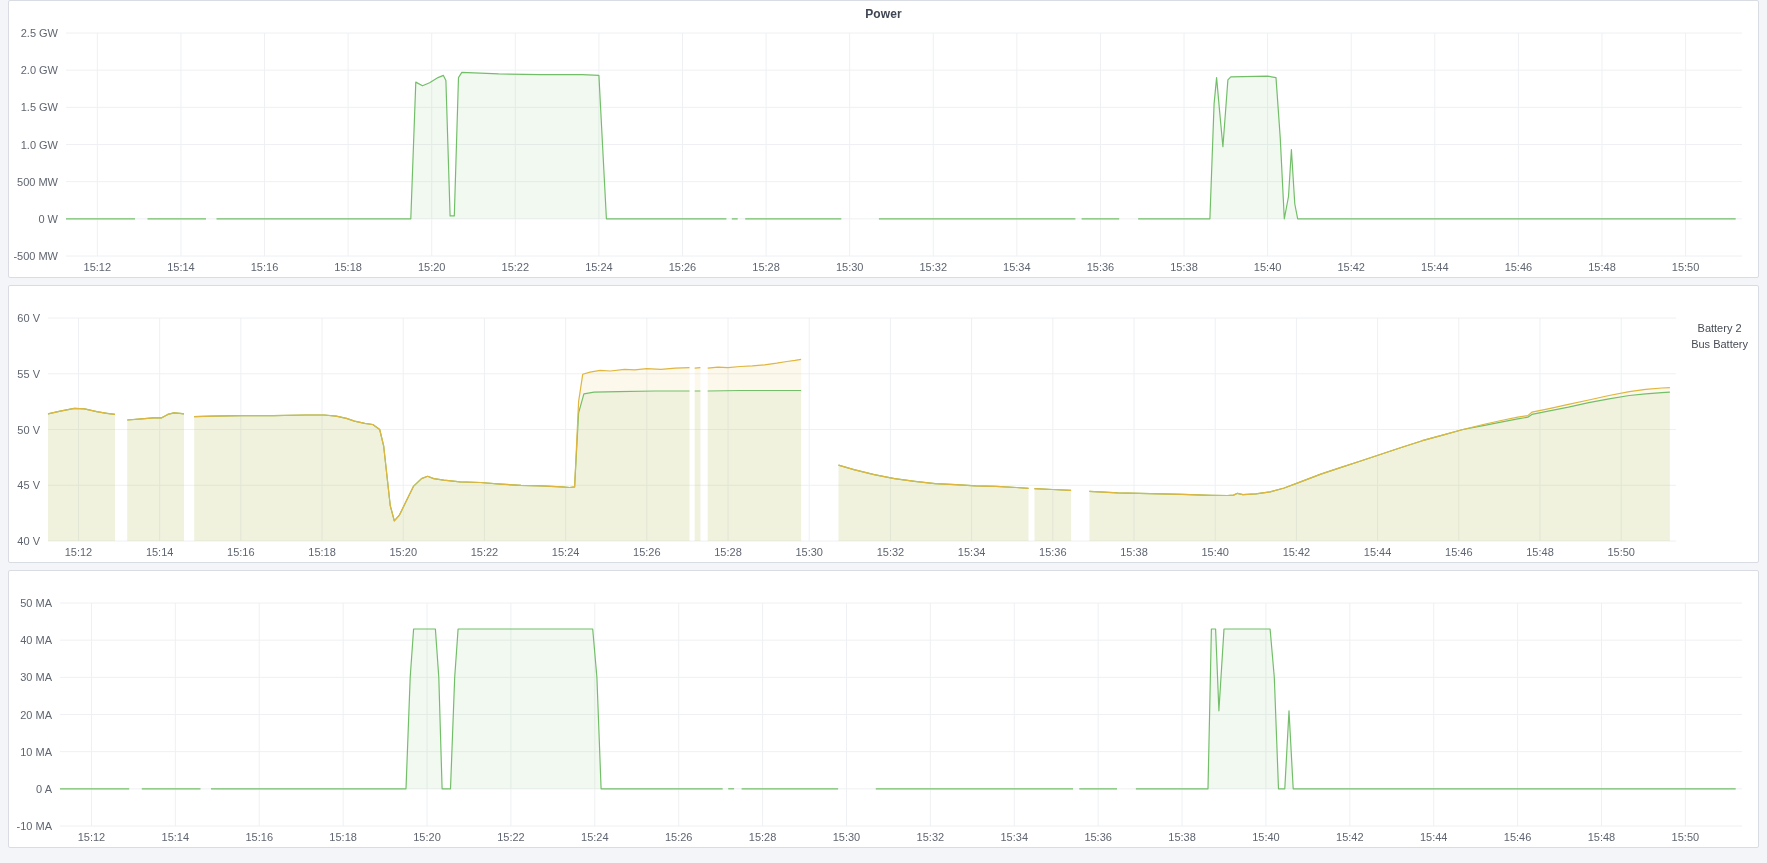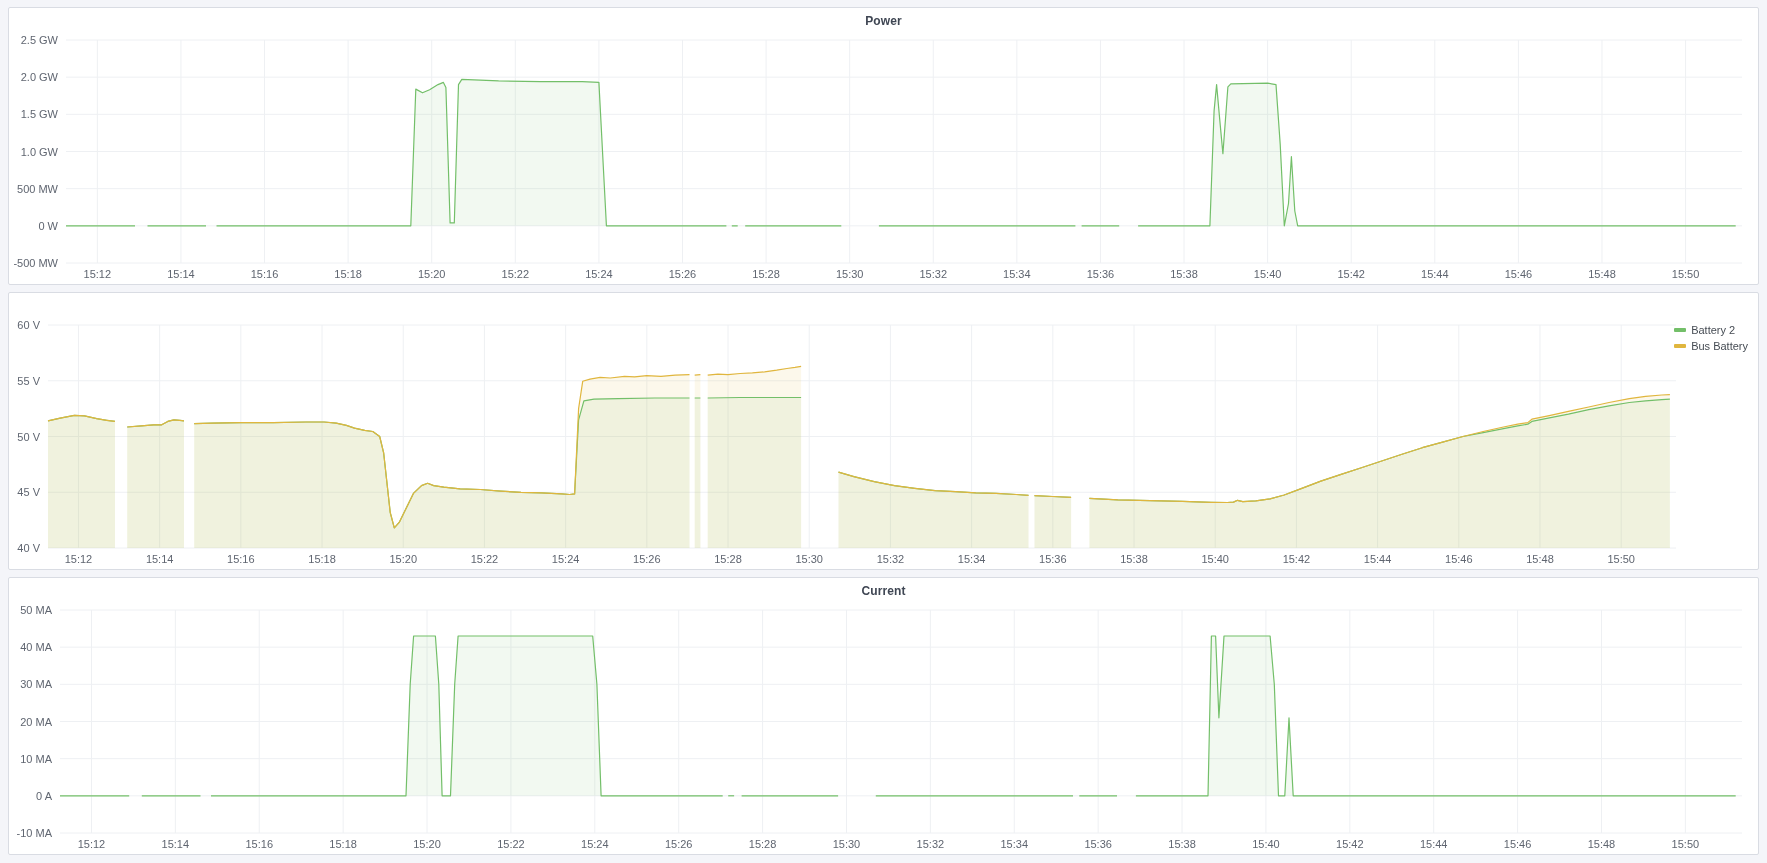--- a/index.html
+++ b/index.html
@@ -1,23 +1,23 @@
 <!DOCTYPE html>
 <html><head>
 <meta charset="utf-8">
 <style>
   html,body{margin:0;padding:0;background:#f4f5f9;font-family:"Liberation Sans",sans-serif;}
-  .dashboard{box-sizing:border-box;width:1767px;height:863px;padding:7px 8px;display:flex;flex-direction:column;gap:7px;overflow:hidden;}
+  .dashboard{box-sizing:border-box;width:1767px;height:863px;padding:0 8px;display:flex;flex-direction:column;gap:7px;overflow:hidden;}
   .panel{position:relative;box-sizing:border-box;flex:0 0 278px;background:#ffffff;border:1px solid #d9dce3;border-radius:2px;overflow:hidden;}
   .panel-header{height:26px;display:flex;align-items:center;justify-content:center;}
   .panel-title{font-size:12px;font-weight:700;color:#3f4653;letter-spacing:.1px;cursor:pointer;}
   .chart-area{position:absolute;left:0;top:26px;right:0;bottom:0;}
   .chart-area svg{display:block;}
   .legend{position:absolute;top:30px;right:10px;display:flex;flex-direction:column;gap:2px;z-index:2;}
-  .legend-item{display:flex;align-items:center;gap:5px;cursor:pointer;height:14px;}
+  .legend-item{display:flex;align-items:center;gap:5px;cursor:pointer;height:14px;flex-direction:column;}
   .legend-swatch{display:inline-block;width:12px;height:4px;border-radius:1px;}
   .legend-label{font-size:11px;color:#464c54;line-height:14px;white-space:nowrap;}
 </style>
 </head>
 <body>
 
 <div class="dashboard">
 
   <div class="panel">
     <div class="panel-header">
@@ -192,23 +192,20 @@
         <span class="legend-label">Battery 2</span>
       </div>
       <div class="legend-item">
         <span class="legend-swatch" style="background: rgb(224, 182, 62);"></span>
         <span class="legend-label">Bus Battery</span>
       </div>
     </div>
   </div>
 
   <div class="panel">
-    <div class="panel-header">
-      <span class="panel-title">Current</span>
-    </div>
     <div class="chart-area">
         <svg width="1749" height="250">
           <line x1="51" x2="1733" y1="6" y2="6" stroke="#eef0f3" stroke-width="1"></line>
           <line x1="51" x2="1733" y1="43.166666666666664" y2="43.166666666666664" stroke="#eef0f3" stroke-width="1"></line>
           <line x1="51" x2="1733" y1="80.33333333333333" y2="80.33333333333333" stroke="#eef0f3" stroke-width="1"></line>
           <line x1="51" x2="1733" y1="117.5" y2="117.5" stroke="#eef0f3" stroke-width="1"></line>
           <line x1="51" x2="1733" y1="154.66666666666666" y2="154.66666666666666" stroke="#eef0f3" stroke-width="1"></line>
           <line x1="51" x2="1733" y1="191.83333333333334" y2="191.83333333333334" stroke="#eef0f3" stroke-width="1"></line>
           <line x1="51" x2="1733" y1="229" y2="229" stroke="#eef0f3" stroke-width="1"></line>
           <line x1="82.45885286783043" x2="82.45885286783043" y1="6" y2="229" stroke="#eef0f3" stroke-width="1"></line>

